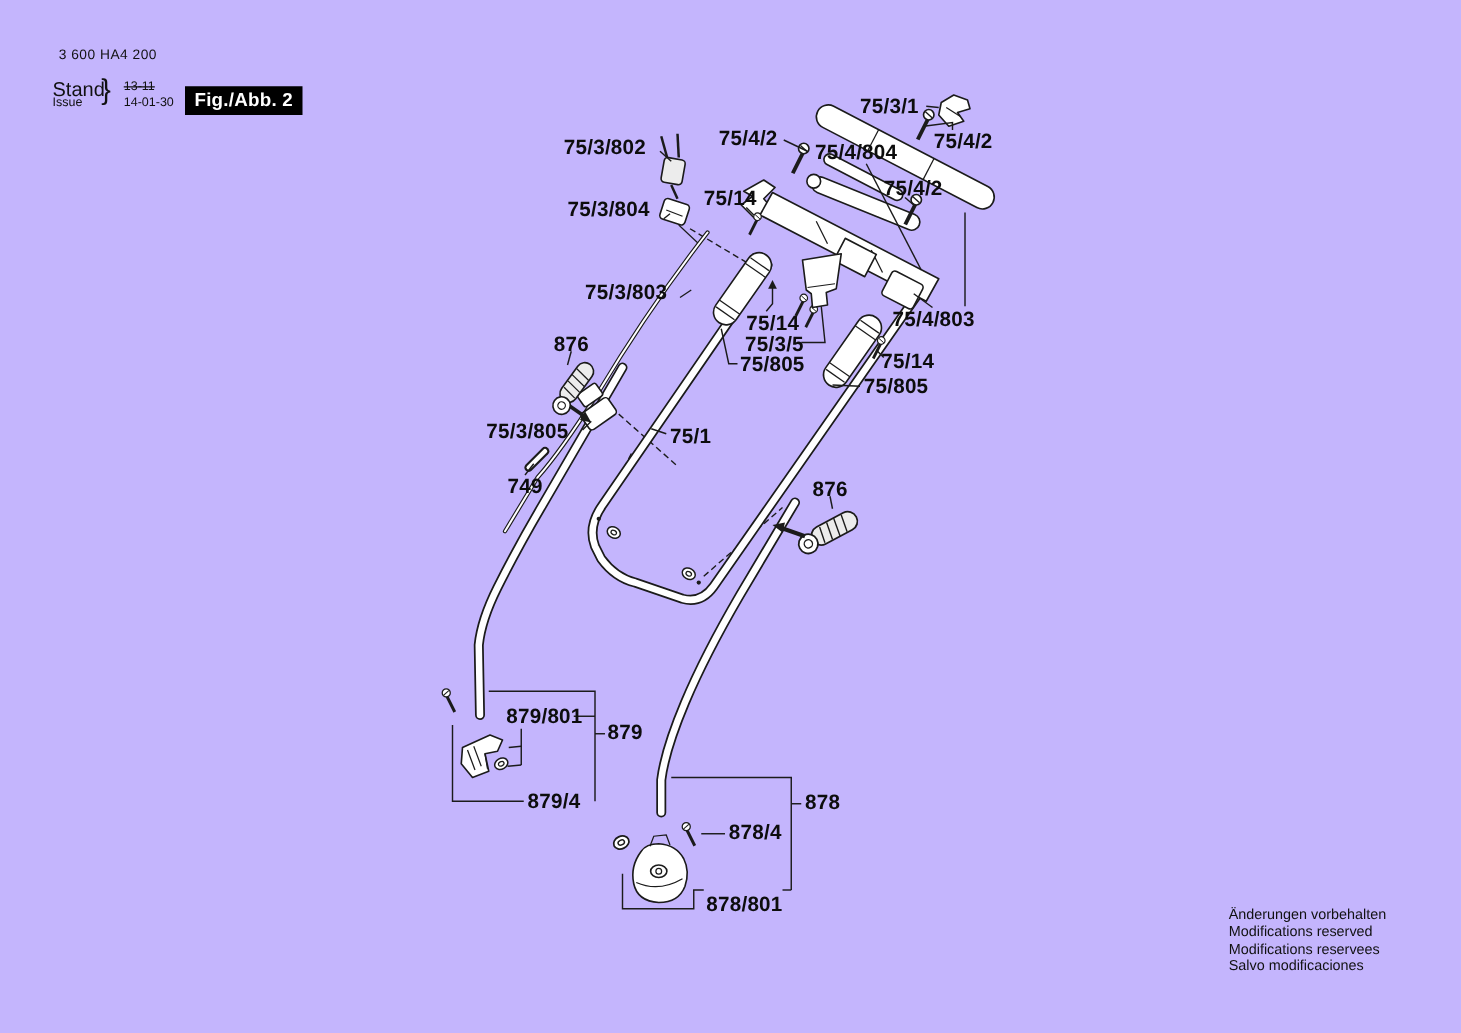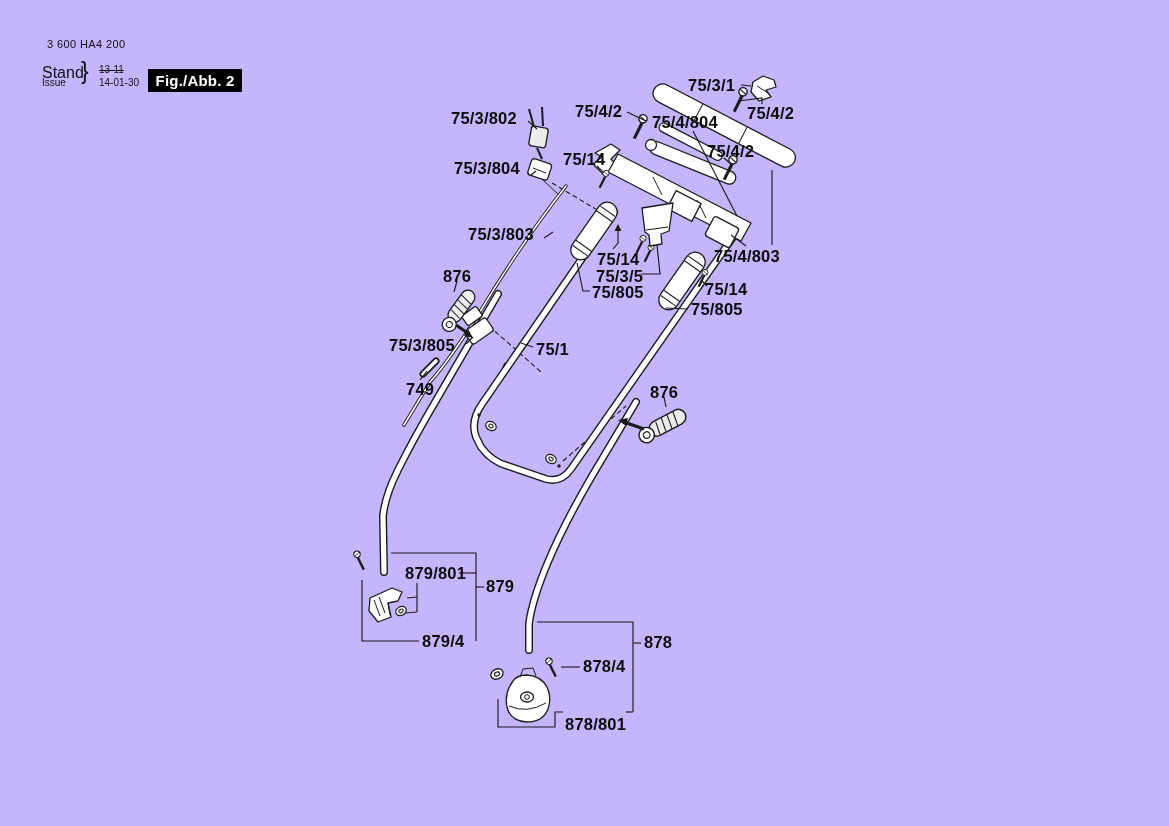--- a/index.html
+++ b/index.html
@@ -274,13 +274,19 @@
   <div class="lbl" style="left:536px;top:341px">75/1</div>
   <div class="lbl" style="left:406px;top:381px">749</div>
   <div class="lbl" style="left:650px;top:384px">876</div>
   <div class="lbl" style="left:405px;top:565px">879/801</div>
   <div class="lbl" style="left:486px;top:578px">879</div>
   <div class="lbl" style="left:422px;top:633px">879/4</div>
   <div class="lbl" style="left:644px;top:634px">878</div>
   <div class="lbl" style="left:583px;top:658px">878/4</div>
   <div class="lbl" style="left:565px;top:716px">878/801</div>
 
+  <div class="notes">
+    <div>Änderungen vorbehalten</div>
+    <div>Modifications reserved</div>
+    <div>Modifications reservees</div>
+    <div>Salvo modificaciones</div>
+  </div>
 </div>
 
 </body></html>

